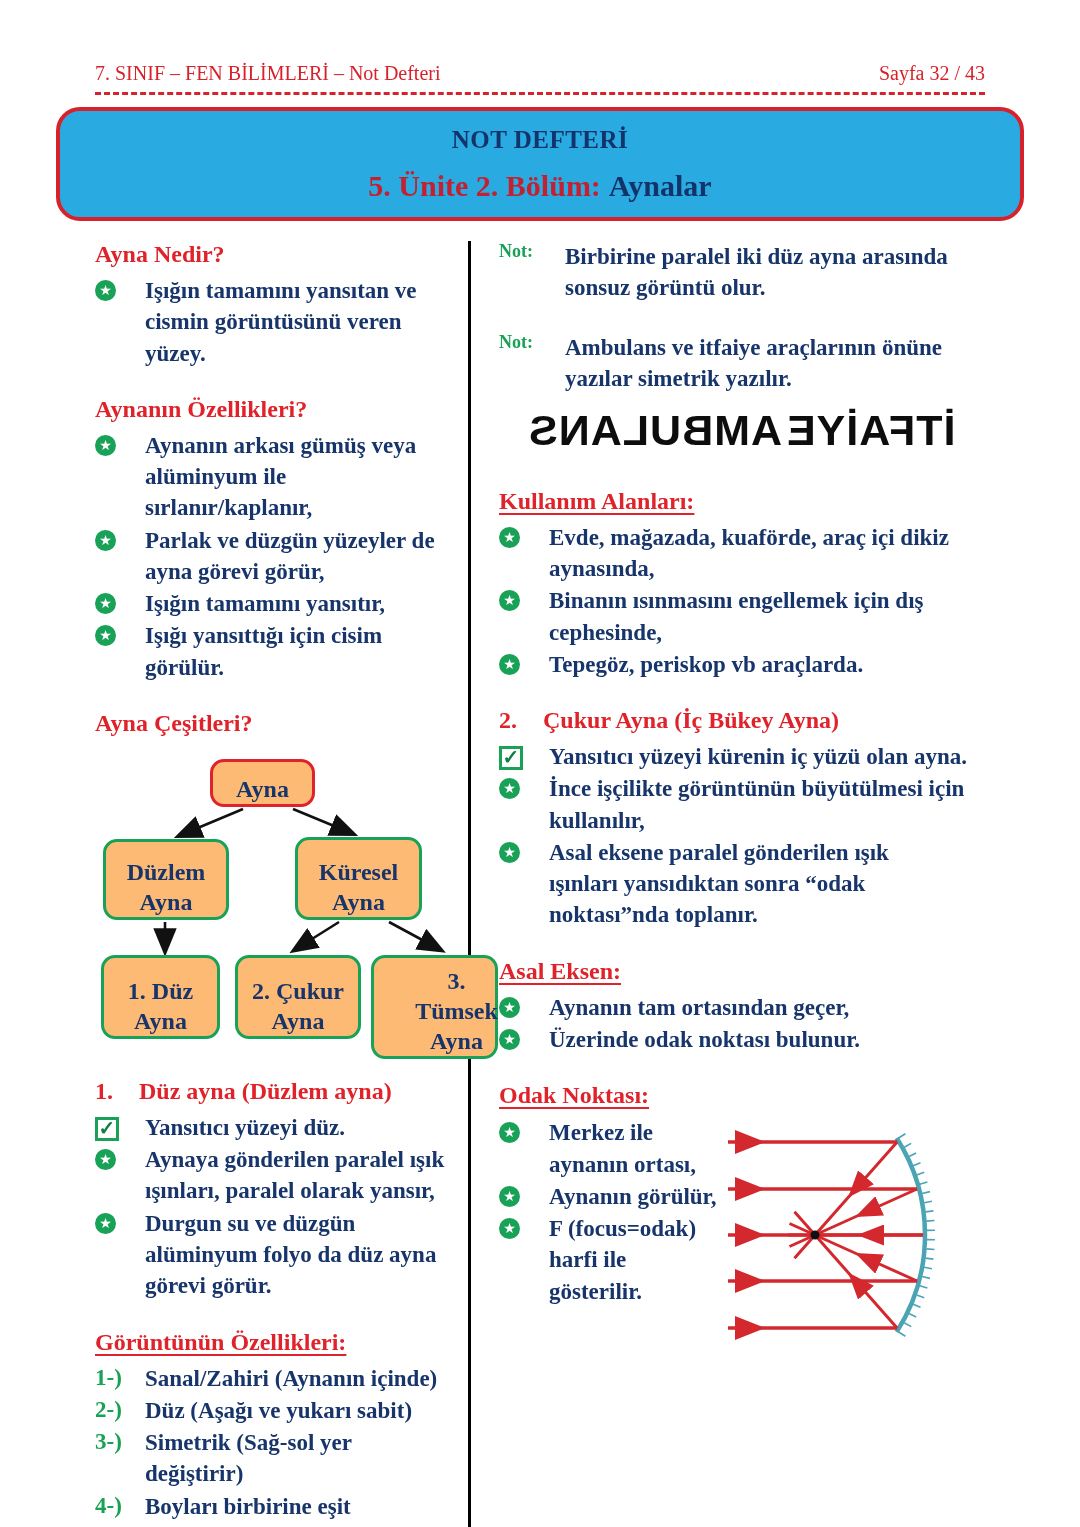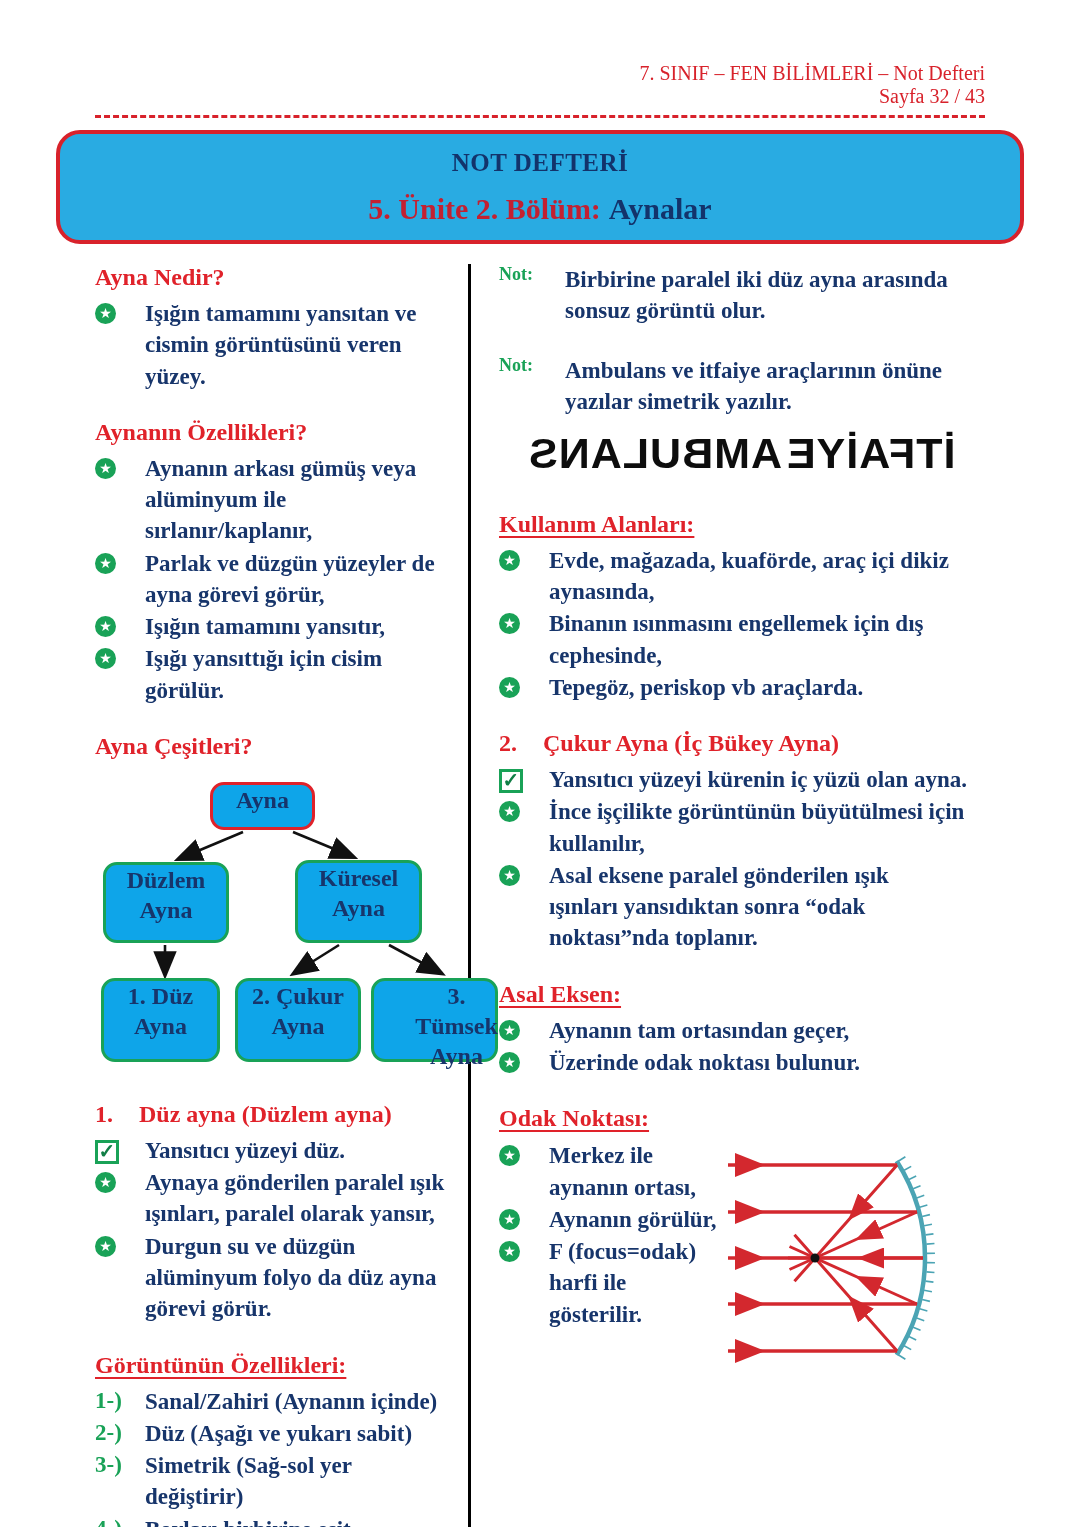--- a/index.html
+++ b/index.html
@@ -1,20 +1,20 @@
 <!DOCTYPE html>
 <html><head>
 <meta charset="utf-8">
 <style>
   html,body{margin:0;padding:0;background:#ffffff;}
   body{width:1080px;height:1527px;font-family:"Liberation Serif",serif;color:#17356b;overflow:hidden;}
   .page{position:relative;width:1080px;height:1527px;}
 
   
-  .header{display:flex;justify-content:space-between;align-items:flex-end;padding:62px 95px 0;color:#d8222b;font-size:20px;flex-direction:column;}
+  .header{display:flex;justify-content:space-between;align-items:flex-end;padding:62px 95px 0;color:#d8222b;font-size:20px;}
   .header-rule{margin:7px 95px 0;border-top:3px dashed #d8222b;height:0;}
 
   
   .banner{margin:12px 56px 0;background:#29abe2;border:4px solid #d8222b;border-radius:24px;height:106px;text-align:center;}
   .banner-title{margin-top:15px;font-size:25px;font-weight:bold;color:#13336b;letter-spacing:.5px;}
   .banner-sub{margin-top:15px;font-size:30px;font-weight:bold;}
   .banner-sub .red{color:#c32031;margin-right:8px;}
   .banner-sub .navy{color:#13336b;}
 
   
@@ -43,21 +43,21 @@
   .note{display:flex;margin-bottom:28px;}
   .note-label{flex:0 0 66px;color:#19a257;font-weight:bold;font-size:18px;}
   .note-text{font-weight:bold;font-size:23px;line-height:1.36;color:#17356b;}
 
   .mirrored-block{text-align:center;margin:8px 0 30px;}
   .mirrored{display:inline-block;transform:scaleX(-1);font-family:"Liberation Sans",sans-serif;font-weight:bold;font-size:43px;color:#0d0d0d;letter-spacing:1px;line-height:1.25;}
 
   
   .flowchart{position:relative;height:296px;margin-top:18px;}
   .fc-arrows{position:absolute;left:0;top:0;}
-  .fc-box{position:absolute;border:3px solid #19a257;border-radius:14px;background:#0ea5e9;display:flex;align-items:flex-start;justify-content:center;text-align:center;font-weight:bold;font-size:24px;color:#17356b;line-height:1.25;box-sizing:border-box;}
+  .fc-box{position:absolute;border:3px solid #19a257;border-radius:14px;background:#fdba74;display:flex;align-items:flex-end;justify-content:center;text-align:center;font-weight:bold;font-size:24px;color:#17356b;line-height:1.25;box-sizing:border-box;}
   .fc-root{border-color:#e0222a;}
 
   
   .odak-row{display:flex;width:486px;}
   .odak-items{flex:0 0 221px;}
   .mirror-fig{margin-top:14px;}
 </style>
 </head>
 <body>
 
@@ -131,21 +131,21 @@
           </div>
           <div class="fc-box" style="left:200px;top:82px;width:127px;height:83px;">
             <span>Küresel Ayna</span>
           </div>
           <div class="fc-box" style="left:6px;top:200px;width:119px;height:84px;">
             <span>1. Düz Ayna</span>
           </div>
           <div class="fc-box" style="left:140px;top:200px;width:126px;height:84px;">
             <span>2. Çukur Ayna</span>
           </div>
-          <div class="fc-box" style="left:276px;top:200px;width:127px;height:84px;padding-left:44px;">
+          <div class="fc-box" style="left:276px;top:200px;width:127px;height:104px;padding-left:44px;">
             <span>3. Tümsek Ayna</span>
           </div>
         </div>
       </div>
 
       <div class="section">
         <h3><span class="hnum">1.</span><span>Düz ayna (Düzlem ayna)</span></h3>
         <div class="row">
           <span class="lead"><span class="check-icon"></span></span>
           <span class="itext">Yansıtıcı yüzeyi düz.</span>

